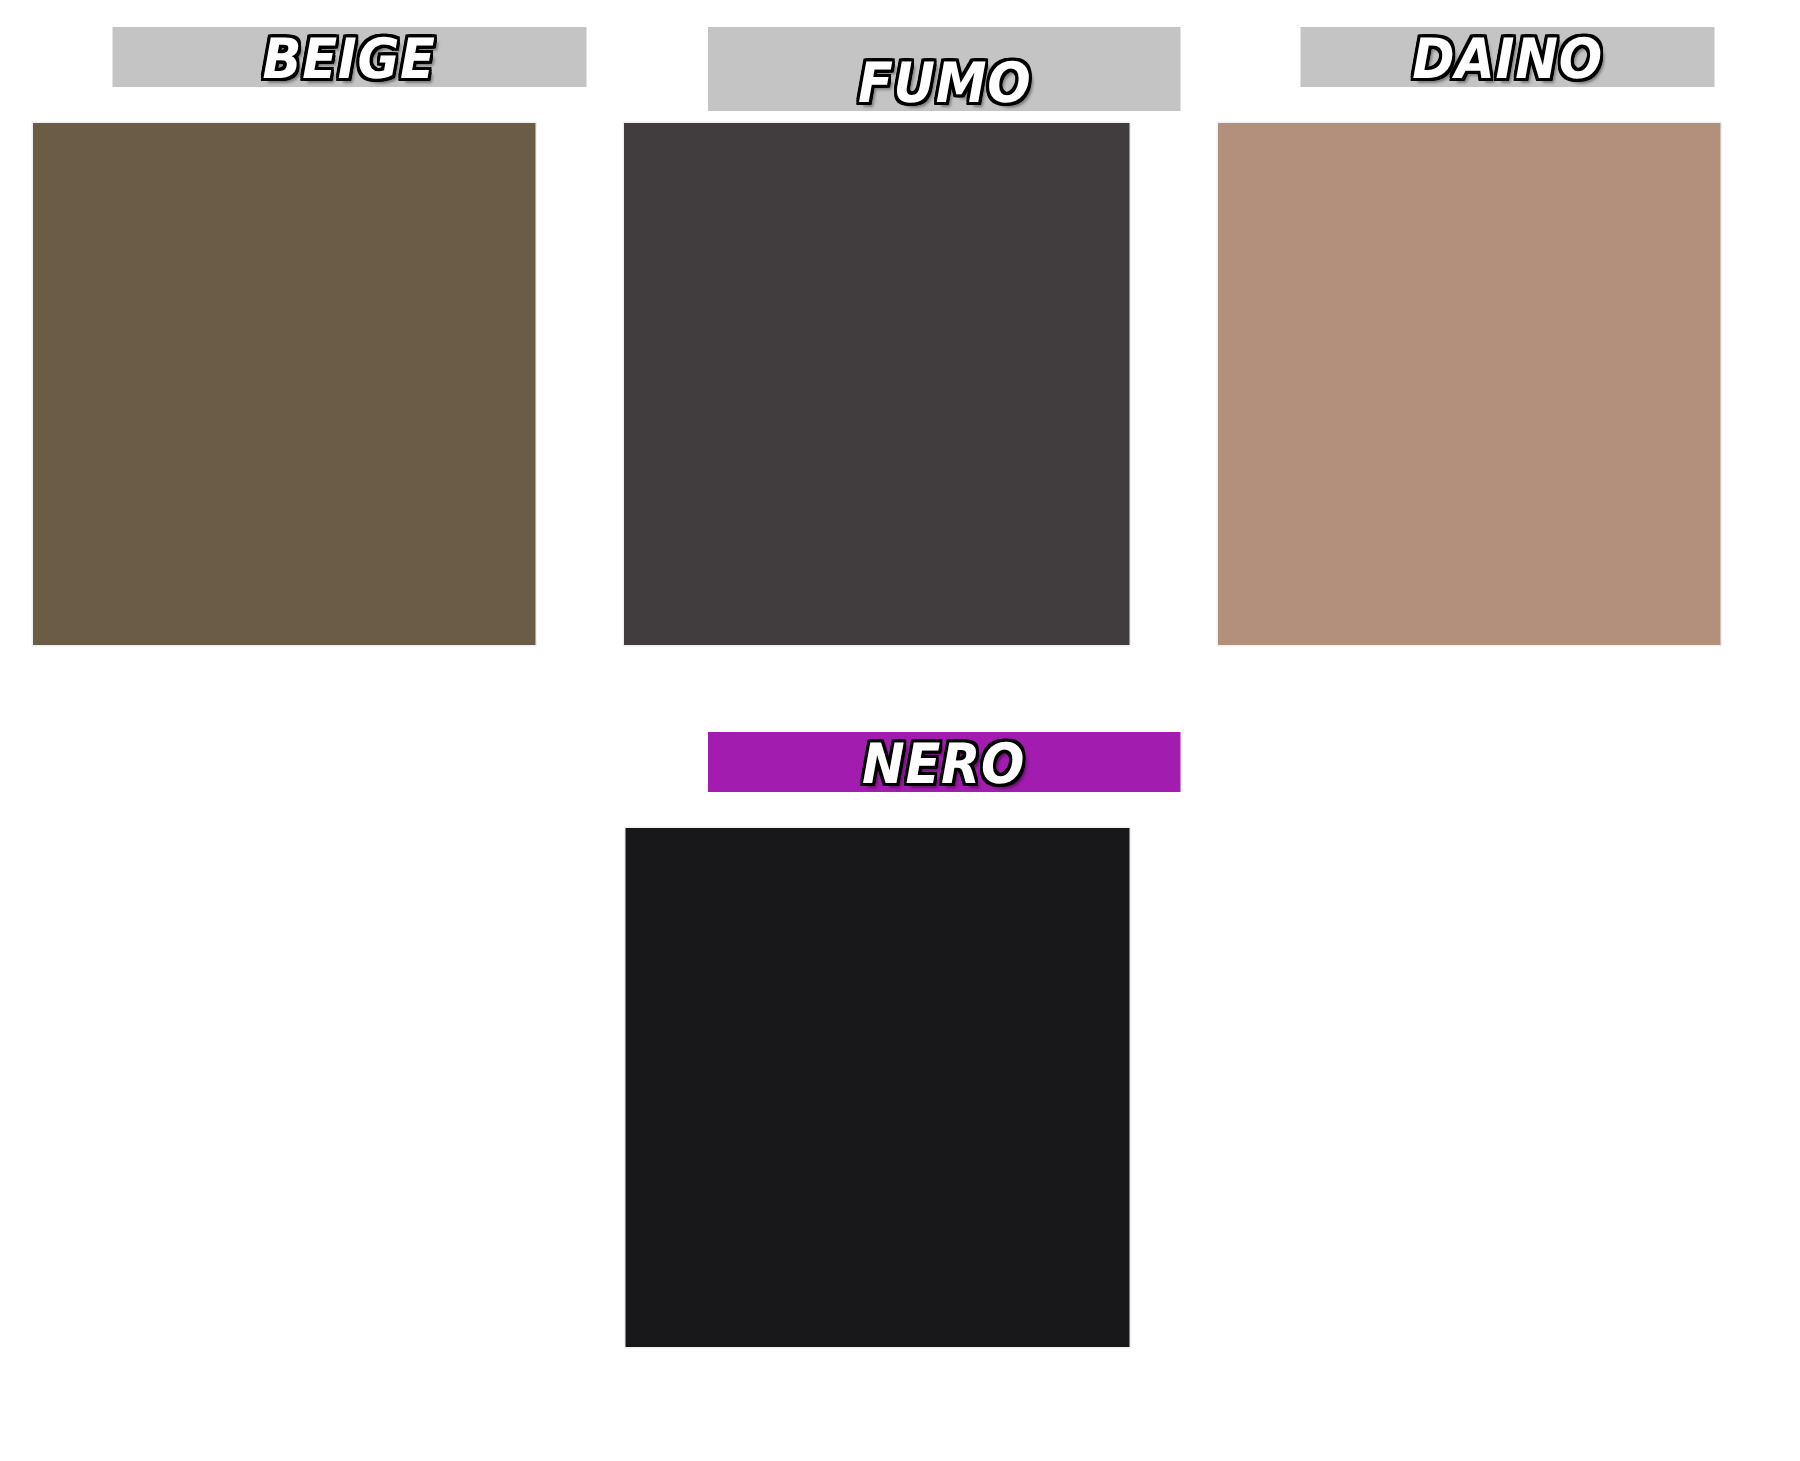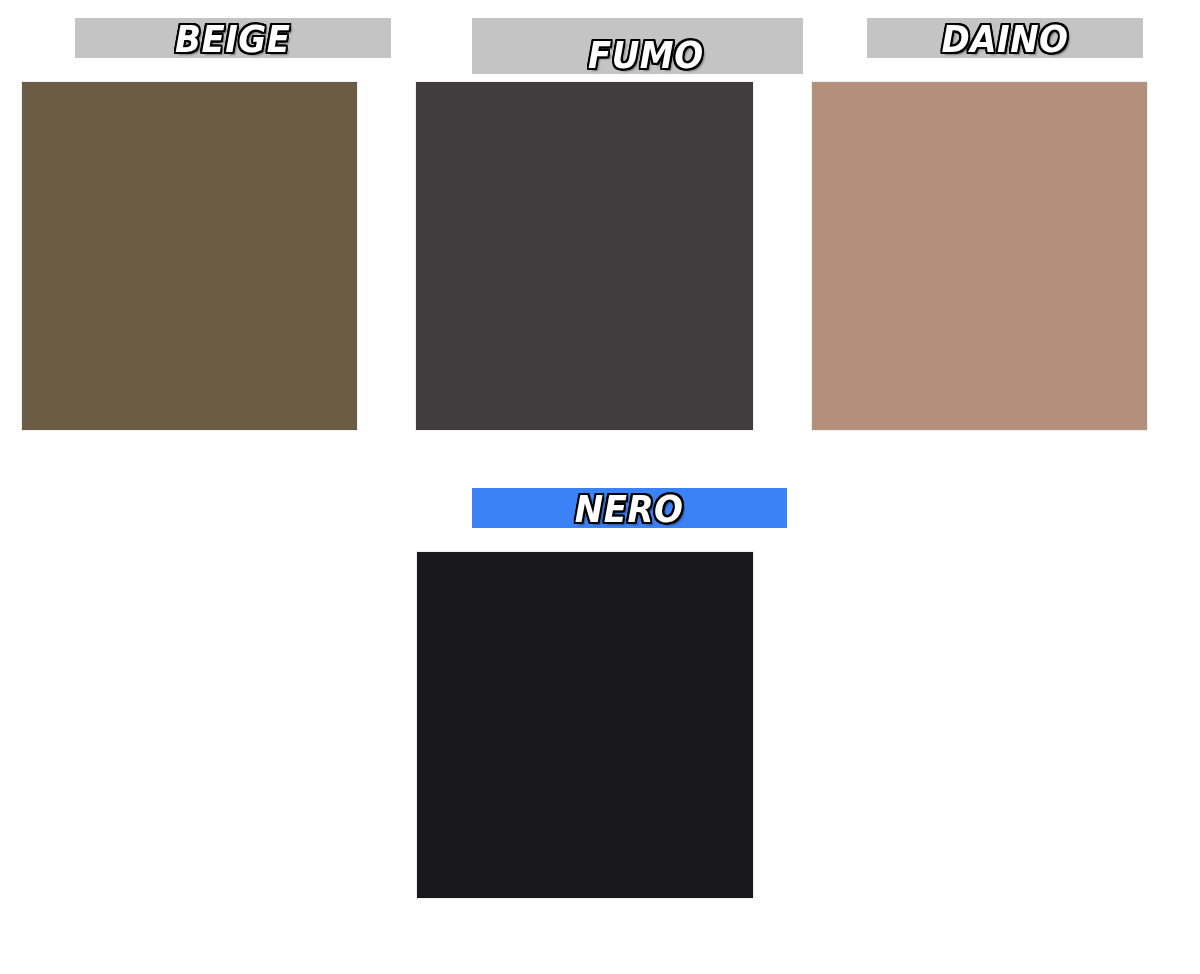--- a/index.html
+++ b/index.html
@@ -57,21 +57,21 @@
 
   .swatch {
     position: absolute;
     box-shadow: 0 0 0 1px rgba(0,0,0,0.06);
   }
 
   
   #cell-beige .label-bar { left: 30px;  top: 18px;  width: 316px; height: 40px; }
   #cell-beige .swatch    { left: 22px;  top: 82px;  width: 335px; height: 348px; }
 
-  #cell-fumo  .label-bar { left: 427px; top: 18px;  width: 315px; height: 56px; padding-left: 16px; }
+  #cell-fumo  .label-bar { left: 427px; top: 18px;  width: 315px; height: 56px; }
   #cell-fumo  .swatch    { left: 416px; top: 82px;  width: 337px; height: 348px; }
 
   #cell-daino .label-bar { left: 822px; top: 18px;  width: 276px; height: 40px; }
   #cell-daino .swatch    { left: 812px; top: 82px;  width: 335px; height: 348px; }
 
   #cell-nero  .label-bar { left: 427px; top: 488px; width: 315px; height: 40px; }
   #cell-nero  .swatch    { left: 417px; top: 552px; width: 336px; height: 346px; }
 </style>
 </head>
 <body style="background: rgb(255, 255, 255);">
@@ -93,19 +93,19 @@
   </div>
 
   <div class="cell" id="cell-daino">
     <div class="label-bar" style="background: rgb(196, 196, 196);">
       <span class="label-text">DAINO</span>
     </div>
     <div class="swatch" style="background: rgb(179, 144, 123);"></div>
   </div>
 
   <div class="cell" id="cell-nero">
-    <div class="label-bar" style="background: #3b82f6;">
+    <div class="label-bar" style="background: #a21caf;">
       <span class="label-text">NERO</span>
     </div>
     <div class="swatch" style="background: rgb(24, 24, 26);"></div>
   </div>
 
 </div>
 
 </body></html>

